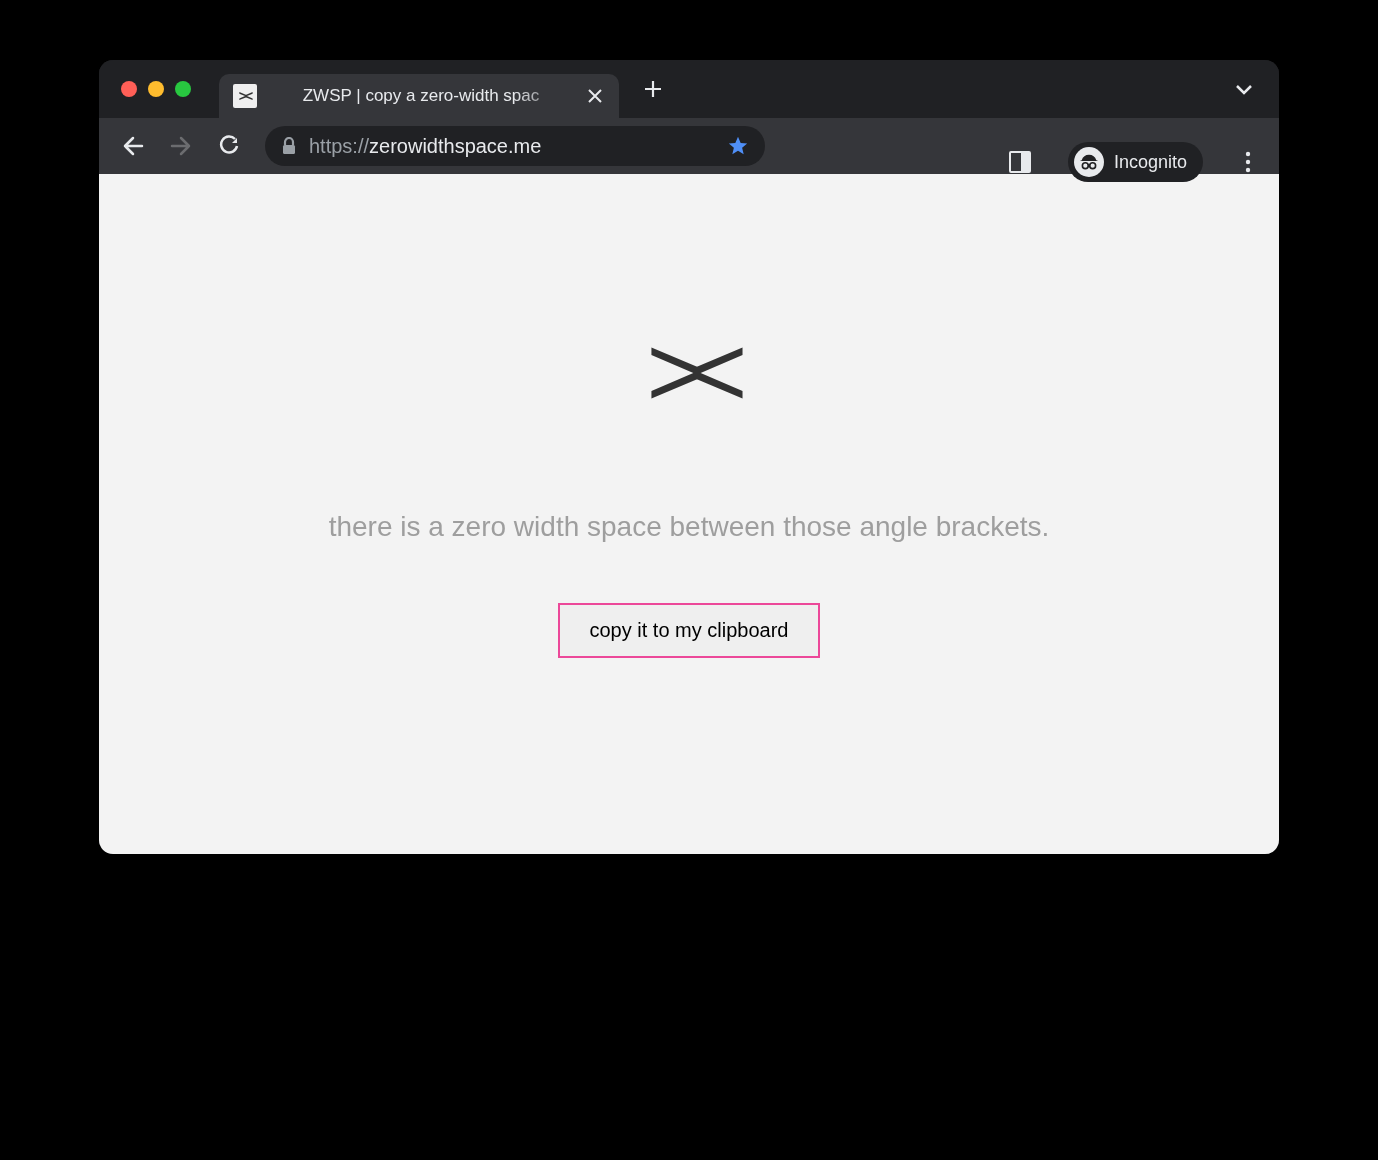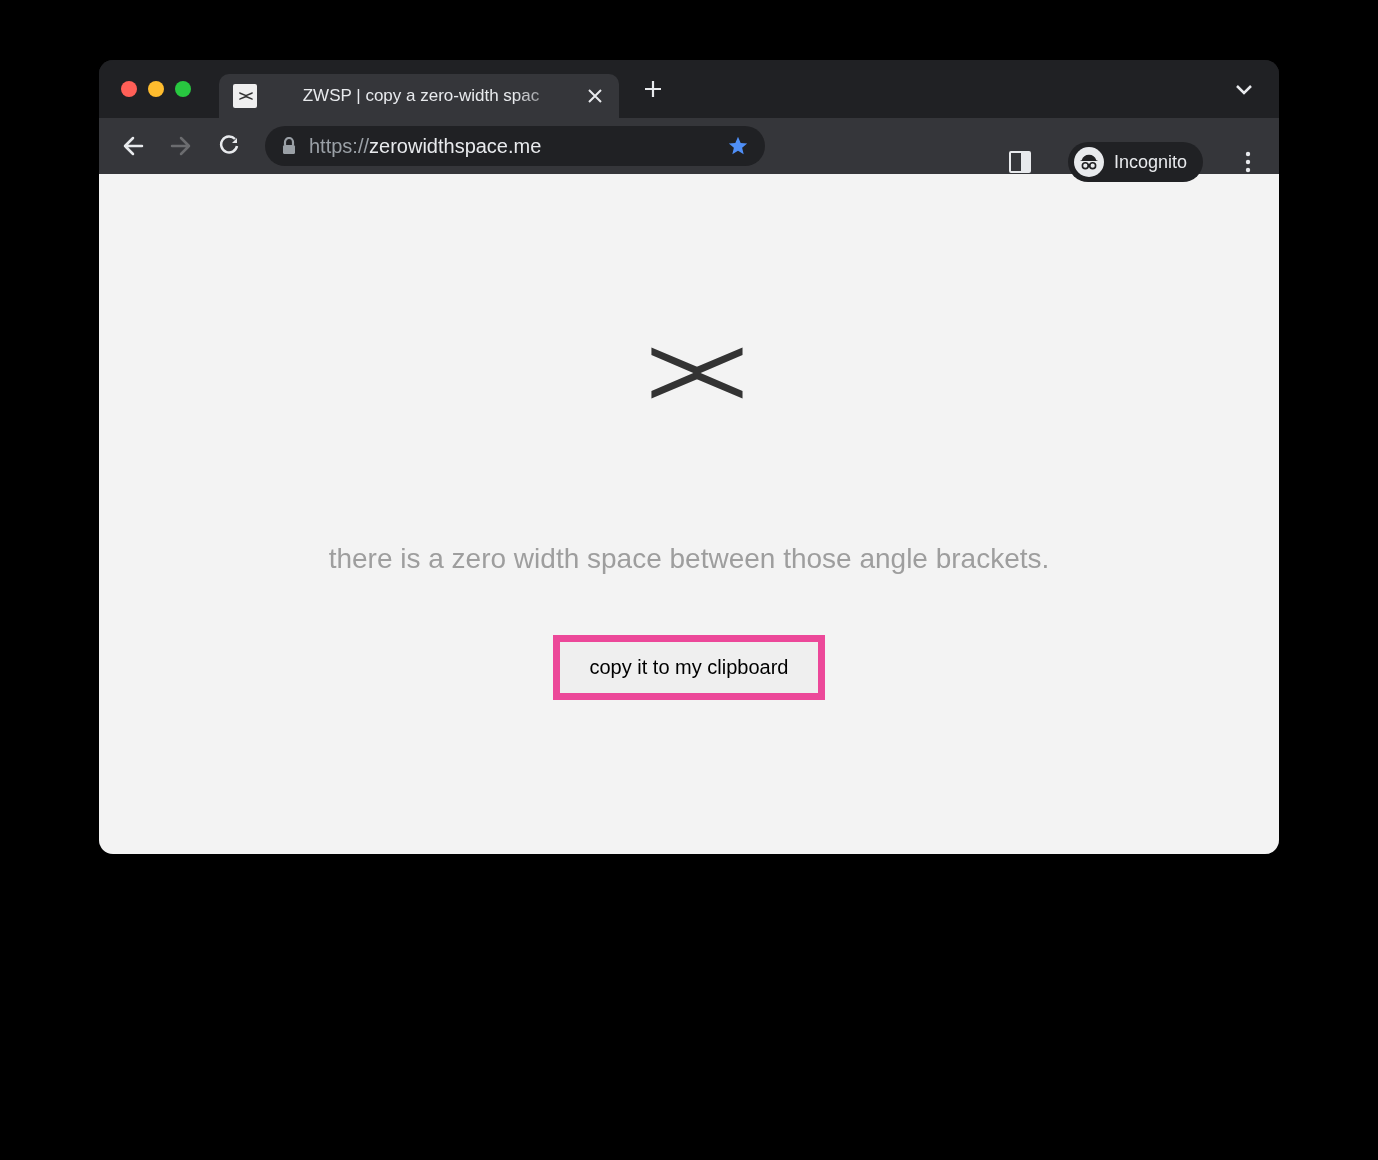--- a/index.html
+++ b/index.html
@@ -212,29 +212,29 @@
       padding-top: 140px;
     }
     .brackets {
       font-size: 100px;
       color: #333;
       font-weight: 400;
       letter-spacing: -16px;
       font-family: Arial, sans-serif;
     }
     .description {
-      margin-top: 114px;
+      margin-top: 82px;
       color: #9e9e9e;
       font-size: 28px;
       text-align: center;
     }
     .copy-btn {
       margin-top: 60px;
       background: #efefef;
-      border: 7px solid #ec4899;
+      border: 2px solid #ec4899;
       padding: 14px 30px;
       font-size: 20px;
       color: #000;
       cursor: pointer;
       font-family: Arial, sans-serif;
     }
     svg { display: block; }
   </style>
 </head>
 <body>

